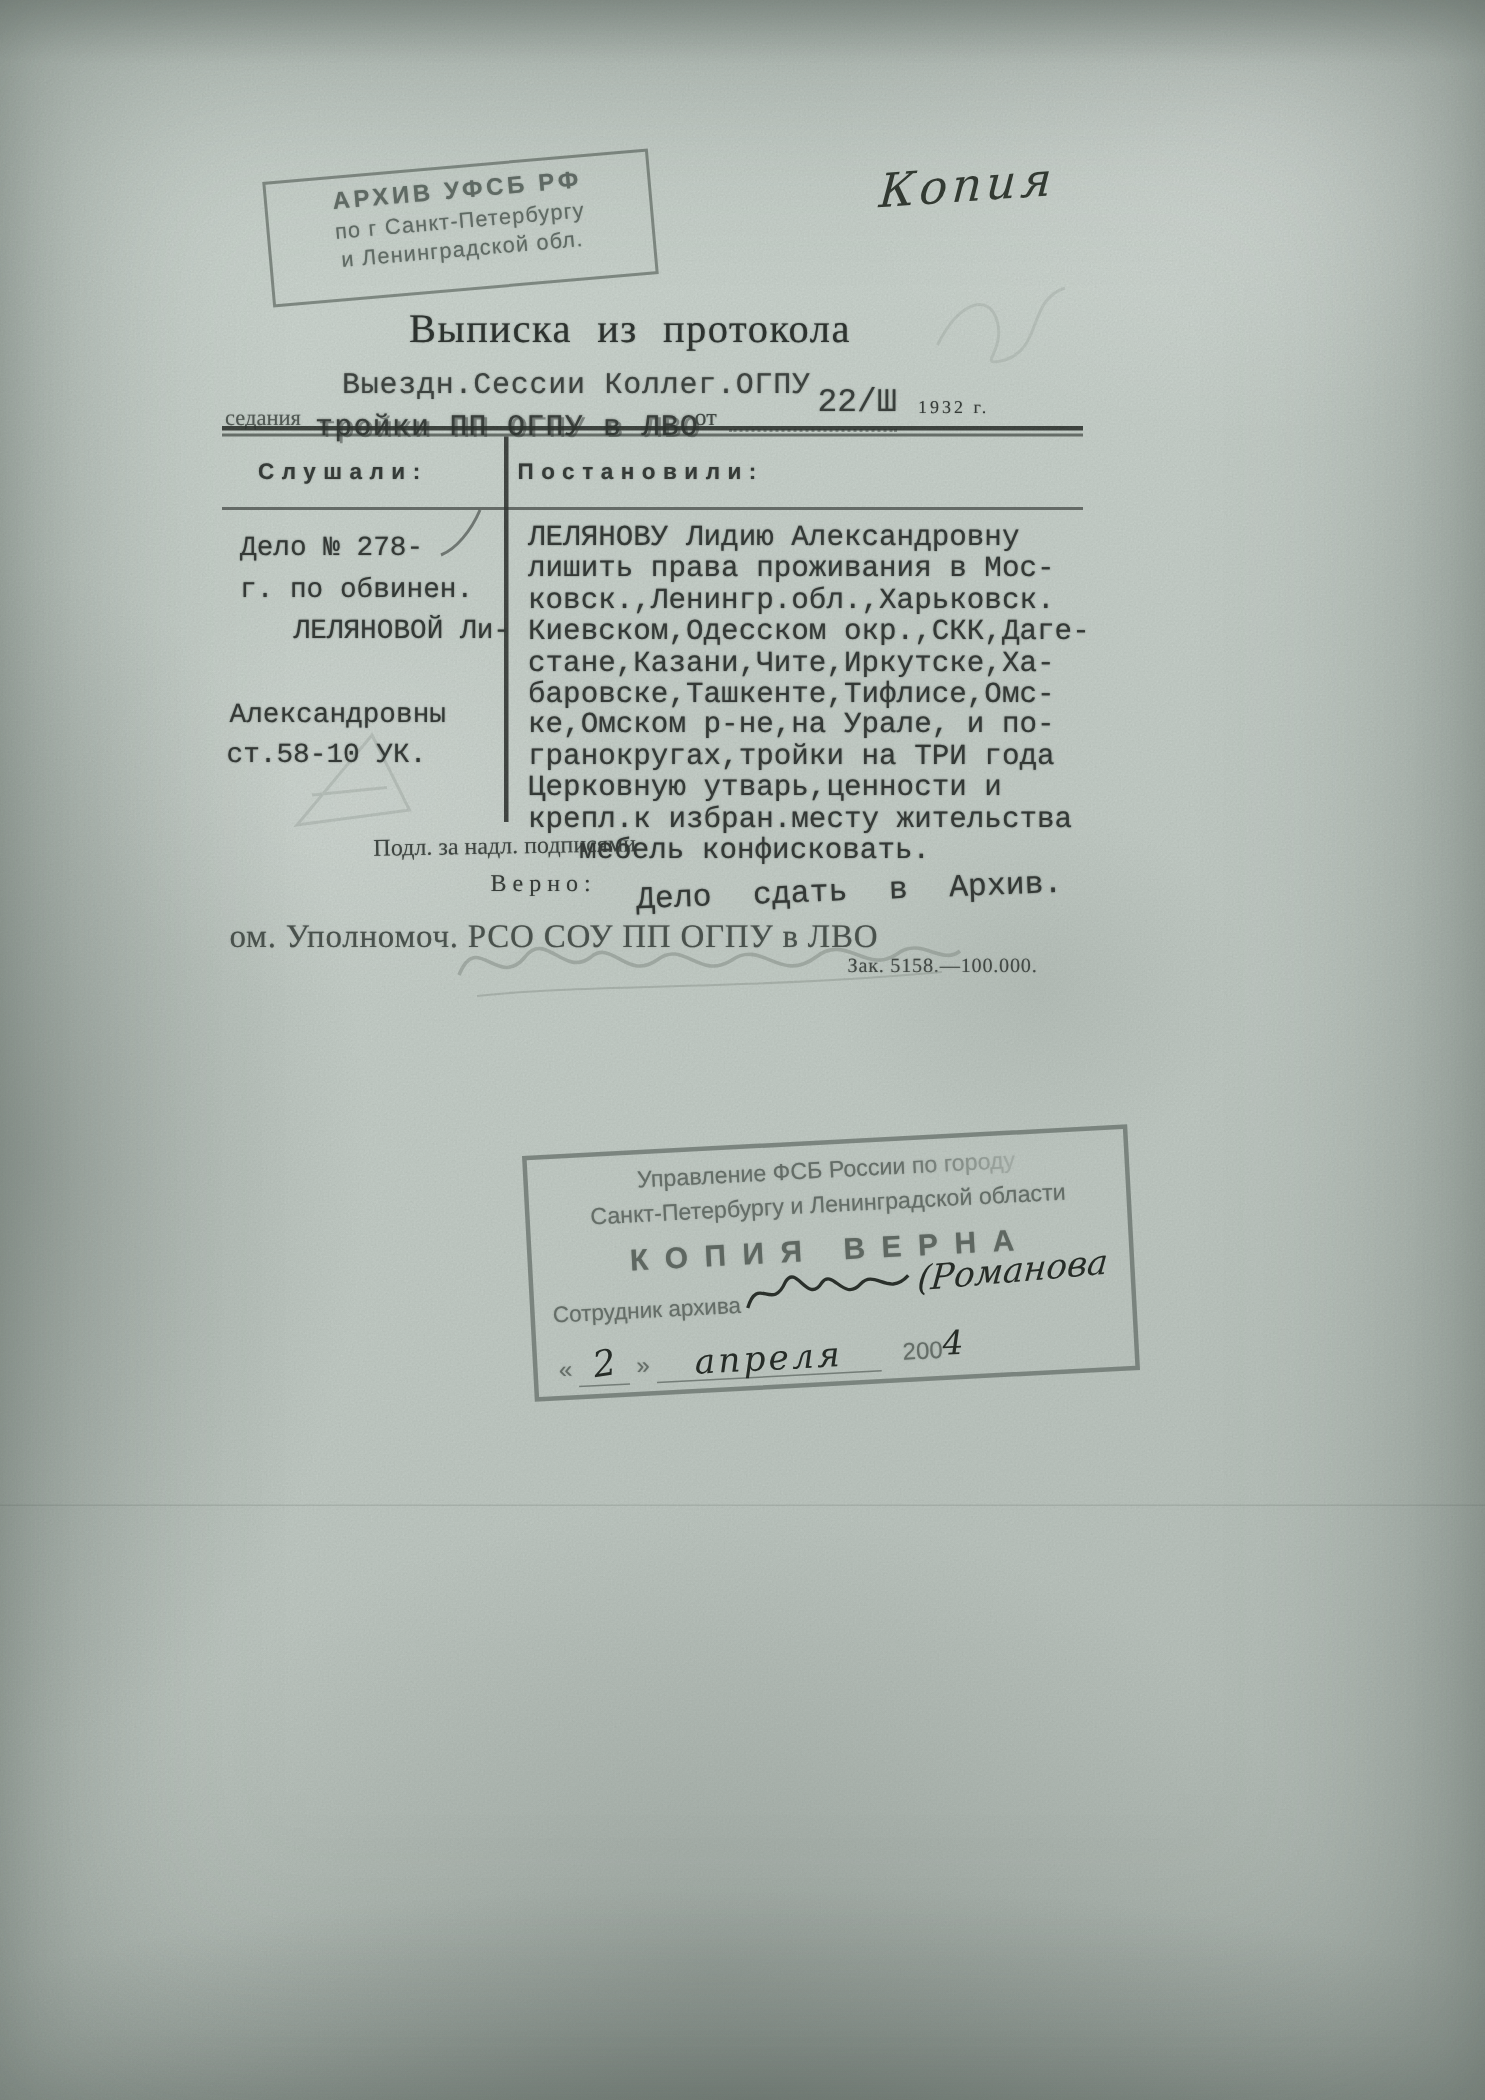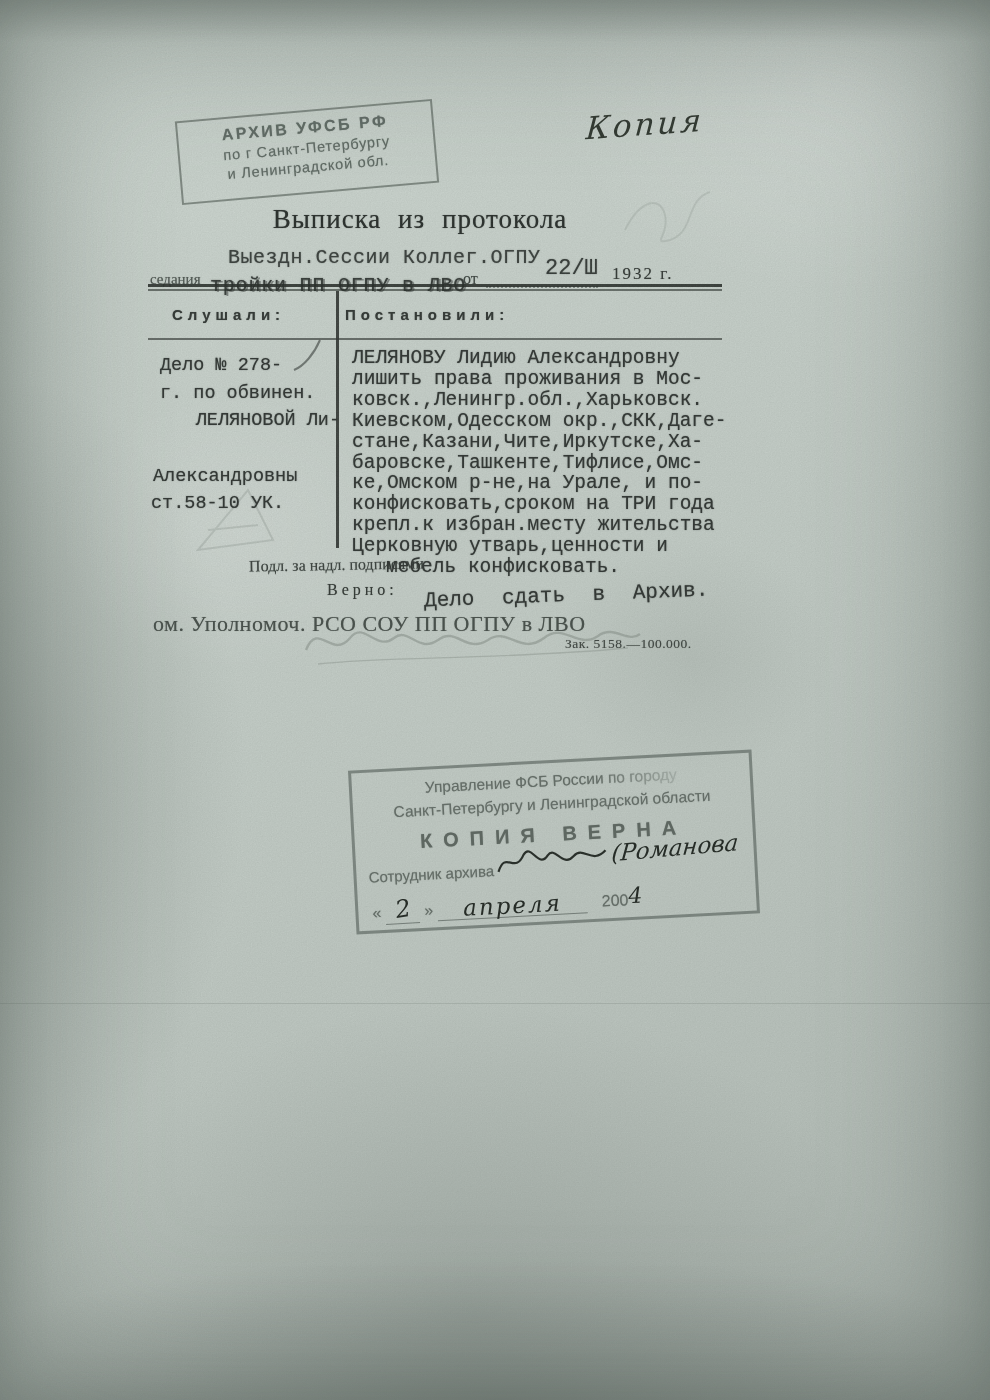--- a/index.html
+++ b/index.html
@@ -43,21 +43,21 @@
     font-size:27px;letter-spacing:1px;word-spacing:9px;color:#21262391;color:#212623;
     text-shadow:0 0 1px rgba(33,38,35,.7);}
 
   .session-typed{left:228px;top:246px;font-size:20px;letter-spacing:.5px;}
   .dl-prefix{left:150px;top:271px;font-size:15px;color:#4b534e;}
   .dl-overlay{left:210px;top:263px;font-size:20px;letter-spacing:.8px;color:#2f3431;
     text-shadow:2px 1px 0 rgba(47,52,49,.5),0 0 1.5px rgba(47,52,49,.7);margin-top:11px;}
   .dl-ot{left:463px;top:270px;font-size:16px;}
   .dl-dots{left:486px;top:268px;width:112px;height:18px;border-bottom:2px dotted rgba(70,78,73,.55);}
   .dl-date{left:545px;top:256px;font-size:22px;color:#2f3431;}
-  .dl-year{left:612px;top:264px;font-size:17px;letter-spacing:2px;color:#2c312e;}
+  .dl-year{left:612px;top:264px;font-size:12px;letter-spacing:2px;color:#2c312e;}
 
   .rule-top{left:148px;top:284px;width:574px;height:2px;
     border-top:3.5px solid rgba(30,35,31,.88);border-bottom:2px solid rgba(30,35,31,.6);}
   .col-divider{left:336px;top:291px;width:2.5px;height:257px;background:rgba(28,32,29,.85);}
   .hdr{top:306px;font-weight:bold;font-size:15px;letter-spacing:5px;color:#2b302d;
     text-shadow:0 0 1px rgba(43,48,45,.6);}
   .hdr-left{left:172px;}
   .hdr-right{left:345px;width:372px;text-align:left;}
   .hdr-rule{left:148px;top:338px;width:574px;height:1.5px;background:rgba(40,45,41,.65);}
 
@@ -145,23 +145,23 @@
   </svg>
 
   <div class="abs right-col mono typed">
     <div>ЛЕЛЯНОВУ Лидию Александровну</div>
     <div>лишить права проживания в Мос-</div>
     <div>ковск.,Ленингр.обл.,Харьковск.</div>
     <div>Киевском,Одесском окр.,СКК,Даге-</div>
     <div>стане,Казани,Чите,Иркутске,Ха-</div>
     <div>баровске,Ташкенте,Тифлисе,Омс-</div>
     <div>ке,Омском р-не,на Урале, и по-</div>
-    <div>конфисковать,сроком на ТРИ года</div>
+    <div>гранокругах,тройки на ТРИ года</div>
+    <div>Церковную утварь,ценности и</div>
     <div>крепл.к избран.месту жительства</div>
-    <div>Церковную утварь,ценности и</div>
     <div>мебель конфисковать.</div>
   </div>
 
   <div class="abs podl printed">Подл. за надл. подписями</div>
   <div class="abs verno printed">Верно:</div>
   <div class="abs typed-delo mono typed">Дело сдать в Архив.</div>
   <div class="abs upolnomoch printed">ом. Уполномоч. РСО СОУ ПП ОГПУ в ЛВО</div>
   <div class="abs zak printed">Зак. 5158.—100.000.</div>
 
   <svg class="pencil" style="left:298px;top:608px;opacity:.6" width="350" height="70">

